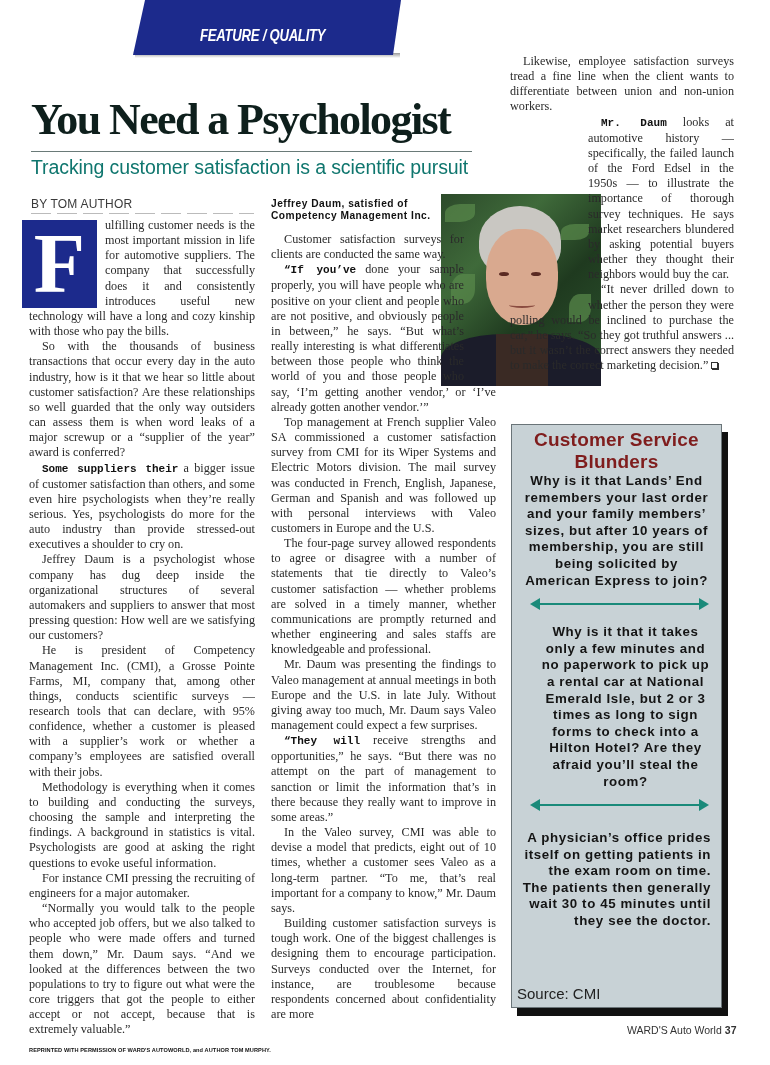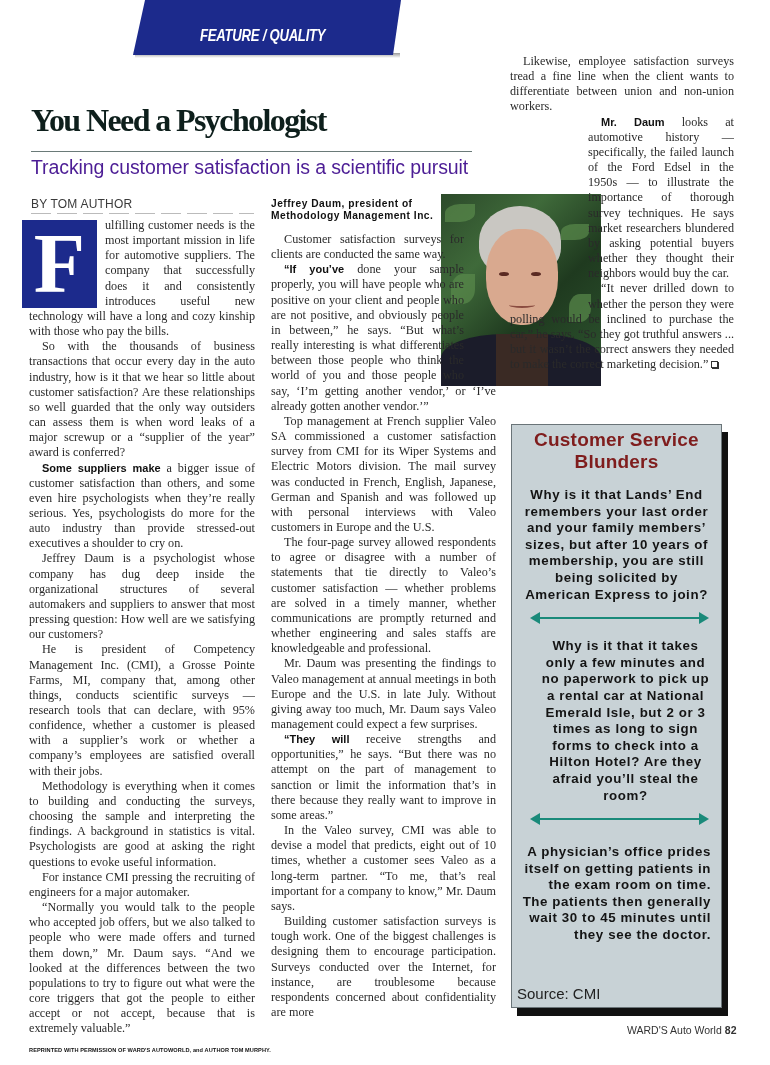--- a/index.html
+++ b/index.html
@@ -19,46 +19,46 @@
   .banner-text {
     position: absolute; left: 200px; top: 27px;
     font-family: "Liberation Sans", sans-serif; font-weight: bold; font-style: italic;
     font-size: 16px; color: #ffffff; letter-spacing: -0.3px;
     transform: scaleX(0.82); transform-origin: left center;
   }
 
   .headline {
     position: absolute; left: 31px; top: 96px; width: 450px;
     font-family: "Liberation Serif", serif; font-weight: bold;
-    font-size: 32px; color: #0e1f1c; letter-spacing: -1.6px; line-height: 48px;
+    font-size: 44px; color: #0e1f1c; letter-spacing: -1.6px; line-height: 48px;
   }
   .headline-rule {
     position: absolute; left: 31px; top: 151px; width: 441px; height: 1px; background: #6a7a78;
   }
   .subhead {
     position: absolute; left: 31px; top: 154px; width: 450px;
-    font-family: "Liberation Sans", sans-serif; font-size: 19.5px; color: #4c1d95; line-height: 26px;
+    font-family: "Liberation Sans", sans-serif; font-size: 19.5px; color: #0f766e; line-height: 26px;
     letter-spacing: -0.1px;
   }
   .byline {
     position: absolute; left: 31px; top: 197px;
     font-family: "Liberation Sans", sans-serif; font-size: 12px; color: #3a3a3a; letter-spacing: 0.2px;
   }
   .byline-rule {
     position: absolute; left: 31px; top: 213px; width: 223px; height: 1px;
     background: repeating-linear-gradient(90deg, #bbb 0 20px, #fff 20px 26px);
   }
 
   .col {
     position: absolute; font-size: 12.2px; line-height: 15.15px; text-align: justify; color: #2a2a2a;
     hyphens: auto;
   }
   .col p { text-indent: 13px; }
   .col p.noindent { text-indent: 0; }
-  .lead { font-family: Liberation Sans, sans-serif; font-weight: bold; font-size: 11px; color: #111; }
+  .lead { font-family: Liberation Mono, monospace; font-weight: bold; font-size: 11px; color: #111; }
 
   .col1 { left: 29px; top: 218px; width: 226px; }
   .col2 { left: 271px; top: 232px; width: 225px; }
   .col3 { left: 510px; top: 54px; width: 224px; }
 
   .dropcap {
     float: left; width: 75px; height: 88px; margin: 2px 8px 0 -7px;
     background: #1c2a8c; color: #fff;
     font-family: "Liberation Serif", serif; font-weight: bold; font-size: 84px; line-height: 88px;
     text-align: center; text-indent: 0;
@@ -102,21 +102,21 @@
     font-family: "Liberation Sans", sans-serif; text-align: center;
   }
   .sidebar-title {
     margin-top: 4px; font-weight: bold; font-size: 19px; line-height: 22px; color: #7f1d1d;
     letter-spacing: 0.2px;
   }
   .blunder {
     font-weight: bold; font-size: 13.3px; line-height: 16.6px; color: #141414;
     letter-spacing: 0.6px; padding: 0 10px;
   }
-  .blunder-1 { margin-top: 14px; }
+  .blunder-1 { margin-top: 0; }
   .arrow-divider { position: relative; height: 14px; margin: 8px 12px 0 18px; }
   .arrow-line { position: absolute; left: 6px; right: 6px; top: 6px; height: 2px; background: #1a8a7a; }
   .arrow-left, .arrow-right {
     position: absolute; top: 1px; width: 0; height: 0;
     border-top: 6px solid transparent; border-bottom: 6px solid transparent;
   }
   .arrow-left { left: 0; border-right: 10px solid #1a8a7a; }
   .arrow-right { right: 0; border-left: 10px solid #1a8a7a; }
   .blunder-2 { margin-top: 13px; padding-left: 28px; }
   .blunder-3 { margin-top: 18px; text-align: right; }
@@ -145,29 +145,29 @@
 
 <h1 class="headline">You Need a Psychologist</h1>
 <div class="headline-rule"></div>
 <div class="subhead">Tracking customer satisfaction is a scientific pursuit</div>
 <div class="byline">BY TOM AUTHOR</div>
 <div class="byline-rule"></div>
 
 <div class="col col1">
     <p class="noindent"><span class="dropcap">F</span><span>ulfilling customer needs is the most important mission in life for automotive suppliers. The company that successfully does it and consistently introduces useful new technology will have a long and cozy kinship with those who pay the bills.</span></p>
     <p><span>So with the thousands of business transactions that occur every day in the auto industry, how is it that we hear so little about customer satisfaction? Are these relationships so well guarded that the only way outsiders can assess them is when word leaks of a major screwup or a “supplier of the year” award is conferred?</span></p>
-    <p><span class="lead">Some suppliers make</span><span> a bigger issue of customer satisfaction than others, and some even hire psychologists when they’re really serious. Yes, psychologists do more for the auto industry than provide stressed-out executives a shoulder to cry on.</span></p>
+    <p><span class="lead">Some suppliers their</span><span> a bigger issue of customer satisfaction than others, and some even hire psychologists when they’re really serious. Yes, psychologists do more for the auto industry than provide stressed-out executives a shoulder to cry on.</span></p>
     <p><span>Jeffrey Daum is a psychologist whose company has dug deep inside the organizational structures of several automakers and suppliers to answer that most pressing question: How well are we satisfying our customers?</span></p>
     <p><span>He is president of Competency Management Inc. (CMI), a Grosse Pointe Farms, MI, company that, among other things, conducts scientific surveys — research tools that can declare, with 95% confidence, whether a customer is pleased with a supplier’s work or whether a company’s employees are satisfied overall with their jobs.</span></p>
     <p><span>Methodology is everything when it comes to building and conducting the surveys, choosing the sample and interpreting the findings. A background in statistics is vital. Psychologists are good at asking the right questions to evoke useful information.</span></p>
     <p><span>For instance CMI pressing the recruiting of engineers for a major automaker.</span></p>
     <p><span>“Normally you would talk to the people who accepted job offers, but we also talked to people who were made offers and turned them down,” Mr. Daum says. “And we looked at the differences between the two populations to try to figure out what were the core triggers that got the people to either accept or not accept, because that is extremely valuable.”</span></p>
   </div>
 
-<div class="caption">Jeffrey Daum, president of Methodology Management Inc.</div>
+<div class="caption">Jeffrey Daum, satisfied of Competency Management Inc.</div>
 
 <div class="photo">
   <div class="leaf" style="left:4px;top:10px;width:30px;height:18px;"></div>
   <div class="leaf" style="left:120px;top:30px;width:28px;height:16px;"></div>
   <div class="leaf" style="left:10px;top:80px;width:24px;height:30px;"></div>
   <div class="leaf" style="left:128px;top:100px;width:22px;height:28px;"></div>
   <div class="hair"></div>
   <div class="face"></div>
   <div class="eye" style="left:58px;"></div>
   <div class="eye" style="left:90px;"></div>
@@ -207,14 +207,14 @@
     <span class="arrow-left"></span>
     <span class="arrow-line"></span>
     <span class="arrow-right"></span>
   </div>
   <div class="blunder blunder-3">A physician’s office prides itself on getting patients in the exam room on time. The patients then generally wait 30 to 45 minutes until they see the doctor.</div>
   <div class="source">Source: CMI</div>
 </div>
 
 <div class="footer-credit">REPRINTED WITH PERMISSION OF WARD'S AUTOWORLD, and AUTHOR TOM MURPHY.</div>
 <div class="folio">
-  <span>WARD'S Auto World</span><b>82</b>
+  <span>WARD'S Auto World</span><b>37</b>
 </div>
 
 </body></html>

